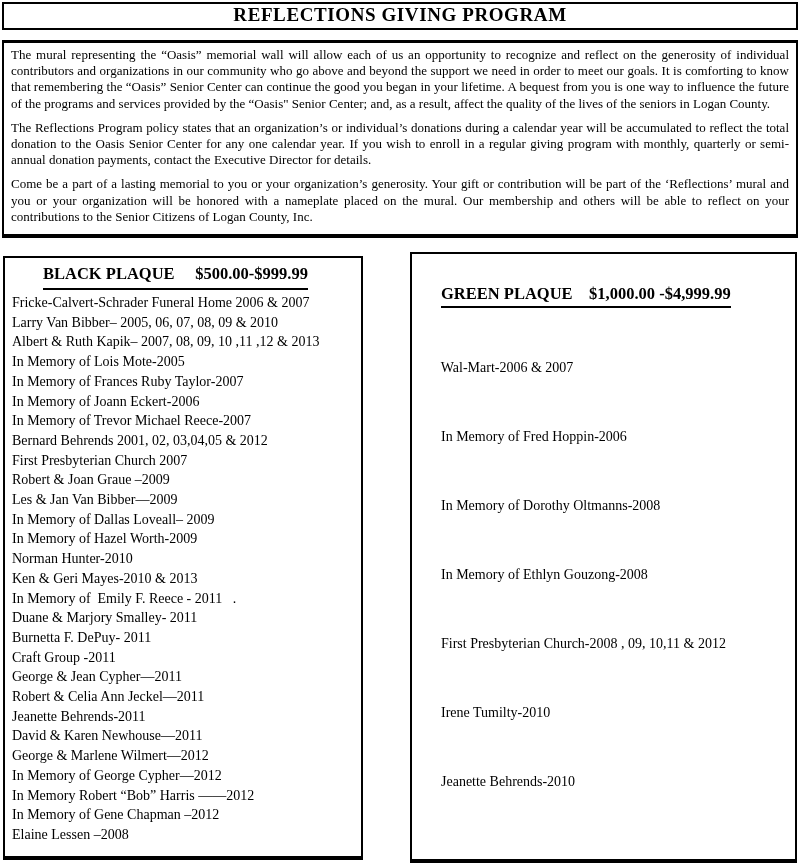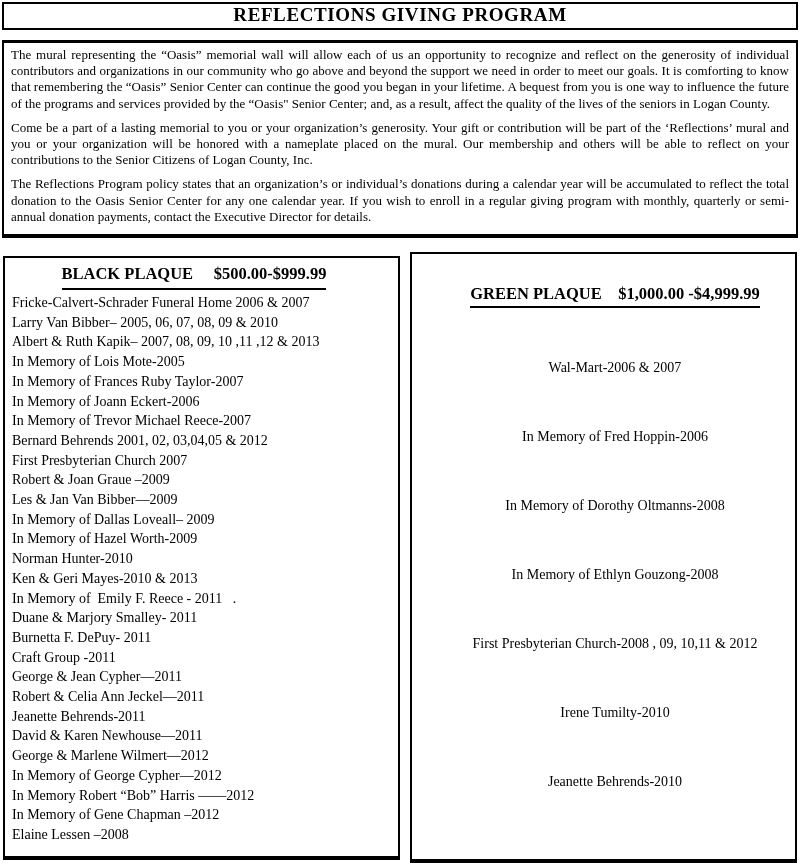--- a/index.html
+++ b/index.html
@@ -27,61 +27,61 @@
     border:2px solid #000;border-top-width:3px;border-bottom-width:4px;
     padding:4px 7px 4px 7px;overflow:hidden;
   }
   .intro-box p{
     margin:0 0 8px 0;
     font-size:13px;line-height:16.2px;text-align:justify;
   }
 
   
   .col-left{
-    left:3px;top:256px;width:397px;bottom:4px;
+    left:3px;top:256px;width:360px;bottom:4px;
     border:2px solid #000;border-bottom-width:4px;
     padding:3px 22px 0 7px;overflow:hidden;
   }
   .col-right{
     left:410px;top:252px;right:3px;bottom:1px;
     border:2px solid #000;border-bottom-width:4px;
     padding:2px 6px 0 8px;overflow:hidden;
   }
 
   .l-header{ text-align:center; line-height:26px; margin-bottom:3px; }
   .l-header .hdr-text{
     display:inline-block;white-space:pre;
     font-size:16.5px;font-weight:bold;
     border-bottom:2.5px solid #000;padding-bottom:1px;
   }
   .l-row{
     font-size:14px;line-height:19.7px;white-space:pre;
     overflow:hidden;
   }
 
-  .r-row{ font-size:14px;line-height:23px;white-space:pre;overflow:hidden;text-align:center; }
+  .r-row{ font-size:14px;line-height:23px;white-space:pre;overflow:hidden; }
   .r-row .r-text{ display:inline; }
   .row-header{ line-height:25px; }
   .row-header .r-text{
     display:inline-block;white-space:pre;
     font-size:16.5px;font-weight:bold;
     border-bottom:2.5px solid #000;padding-bottom:0px;
   }
 </style>
 </head>
 <body>
 
 <div class="box title-box">
   <span class="title-text">REFLECTIONS GIVING PROGRAM</span>
 </div>
 
 <div class="box intro-box">
     <p>The mural representing the “Oasis” memorial wall will allow each of us an opportunity to recognize and reflect on the generosity of individual contributors and organizations in our community who go above and beyond the support we need in order to meet our goals.  It is comforting to know that  remembering the “Oasis” Senior Center can continue the good you began  in your  lifetime.  A  bequest from you is one way to influence the future of the programs and services provided by the “Oasis" Senior  Center; and, as a result, affect the quality of the lives of the seniors in Logan County.</p>
+    <p>The Reflections Program policy states that an organization’s or individual’s donations during a calendar year will be accumulated to reflect the total donation to the Oasis Senior Center for any one calendar year. If you wish to enroll in a regular giving program with monthly, quarterly or semi-annual donation payments, contact the Executive Director for details.</p>
     <p>Come be a part of a lasting memorial to you or your organization’s generosity.  Your gift or contribution will be part of the ‘Reflections’ mural and you or your organization will be honored with a nameplate placed on the mural.  Our membership and  others will be able to reflect on your contributions to the Senior Citizens of Logan County, Inc.</p>
-    <p>The Reflections Program policy states that an organization’s or individual’s donations during a calendar year will be accumulated to reflect the total donation to the Oasis Senior Center for any one calendar year. If you wish to enroll in a regular giving program with monthly, quarterly or semi-annual donation payments, contact the Executive Director for details.</p>
   </div>
 
 <div class="box col-left">
   <div class="l-header">
     <span class="hdr-text">BLACK PLAQUE     $500.00-$999.99</span>
   </div>
   <div>
       <div class="l-row">Fricke-Calvert-Schrader Funeral Home 2006 &amp; 2007</div>
       <div class="l-row">Larry Van Bibber– 2005, 06, 07, 08, 09 &amp; 2010</div>
       <div class="l-row">Albert &amp; Ruth Kapik– 2007, 08, 09, 10 ,11 ,12 &amp; 2013</div>

